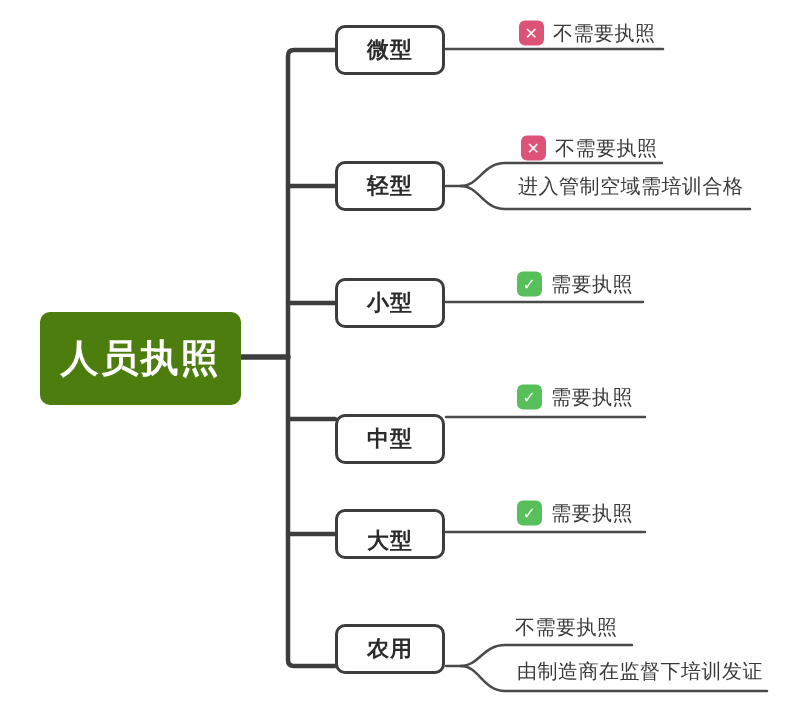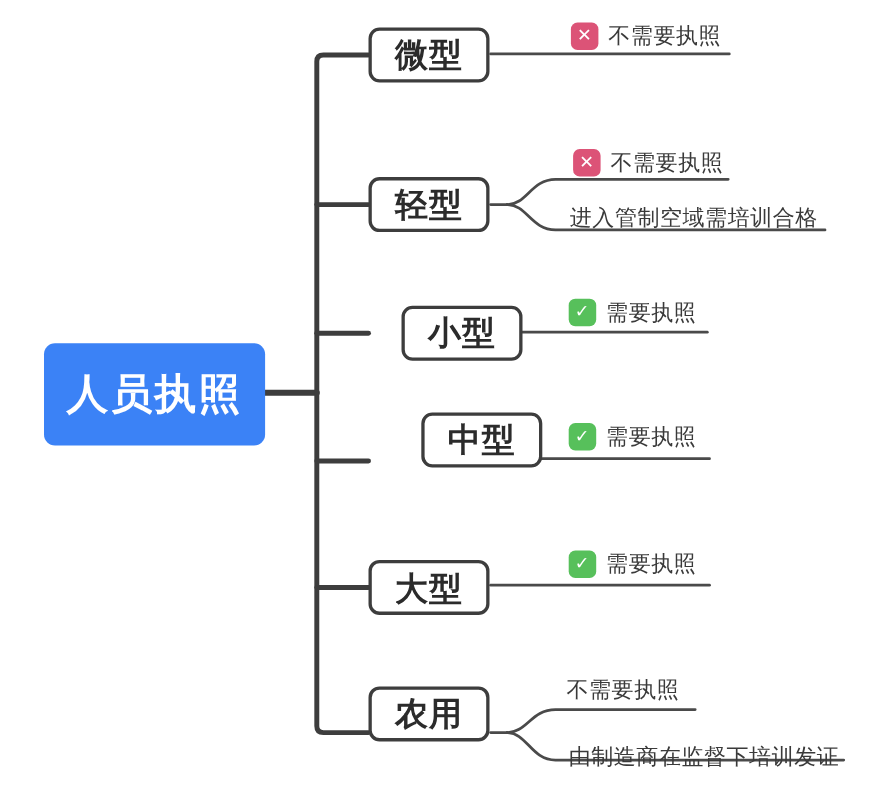--- a/index.html
+++ b/index.html
@@ -7,30 +7,30 @@
     position:relative;
     width:800px;height:726px;
     background:#ffffff;
     font-family:"Liberation Sans","DejaVu Sans",sans-serif;
     overflow:hidden;
   }
   .connectors{position:absolute;left:0;top:0;width:800px;height:726px;}
 
   .root-node{
     position:absolute;left:40px;top:312px;width:201px;height:93px;
-    background:#3b82f6;border-radius:10px;
+    background:#4d7c0f;border-radius:10px;
     display:flex;align-items:center;justify-content:center;
     color:#ffffff;font-size:38px;font-weight:bold;letter-spacing:2px;
     box-sizing:border-box;
   }
   .topic-box{
     position:absolute;left:335px;width:110px;height:50px;
     background:#ffffff;border:3px solid #3D3D3D;border-radius:10px;
     display:flex;align-items:center;justify-content:center;
-    color:#2B2B2B;font-size:30px;font-weight:bold;letter-spacing:1px;
+    color:#2B2B2B;font-size:22px;font-weight:bold;letter-spacing:1px;
     box-sizing:border-box;
   }
   .leaf{
     position:absolute;display:flex;align-items:center;gap:9px;
     transform:translateY(-50%);
     color:#3A3A3A;font-size:20px;letter-spacing:0.5px;white-space:nowrap;
   }
   .badge{
     width:25px;height:25px;border-radius:6px;flex:0 0 auto;
     display:flex;align-items:center;justify-content:center;
@@ -73,43 +73,43 @@
   <div class="root-node">
     <span>人员执照</span>
   </div>
 
   <div class="topic-box" style="top:25px;">
     <span>微型</span>
   </div>
   <div class="topic-box" style="top:161px;justify-content:center;">
     <span>轻型</span>
   </div>
-  <div class="topic-box" style="top:278px;margin-left:30px;">
+  <div class="topic-box" style="top:278px;">
     <span>小型</span>
   </div>
-  <div class="topic-box" style="top:375px;margin-left:48px;">
+  <div class="topic-box" style="top:414px;">
     <span>中型</span>
   </div>
   <div class="topic-box" style="top:509px;align-items:flex-end;">
     <span>大型</span>
   </div>
   <div class="topic-box" style="top:624px;">
     <span>农用</span>
   </div>
 
   <div class="leaf" style="left:519px;top:33px;">
     <span class="badge cross">✕</span>
     <span>不需要执照</span>
   </div>
 
   <div class="leaf" style="left:521px;top:148px;">
     <span class="badge cross">✕</span>
     <span>不需要执照</span>
   </div>
-  <div class="leaf" style="left:518px;top:198px;justify-content:center;">
+  <div class="leaf" style="left:518px;top:186px;justify-content:center;">
     <span>进入管制空域需培训合格</span>
   </div>
 
   <div class="leaf" style="left:517px;top:284px;">
     <span class="badge check">✓</span>
     <span>需要执照</span>
   </div>
 
   <div class="leaf" style="left:517px;top:397px;">
     <span class="badge check">✓</span>
@@ -117,17 +117,17 @@
   </div>
 
   <div class="leaf" style="left:517px;top:513px;">
     <span class="badge check">✓</span>
     <span>需要执照</span>
   </div>
 
   <div class="leaf" style="left:515px;top:627px;">
     <span>不需要执照</span>
   </div>
-  <div class="leaf" style="left:517px;top:688px;">
+  <div class="leaf" style="left:517px;top:671px;">
     <span>由制造商在监督下培训发证</span>
   </div>
 
 </div>
 
 </body></html>

